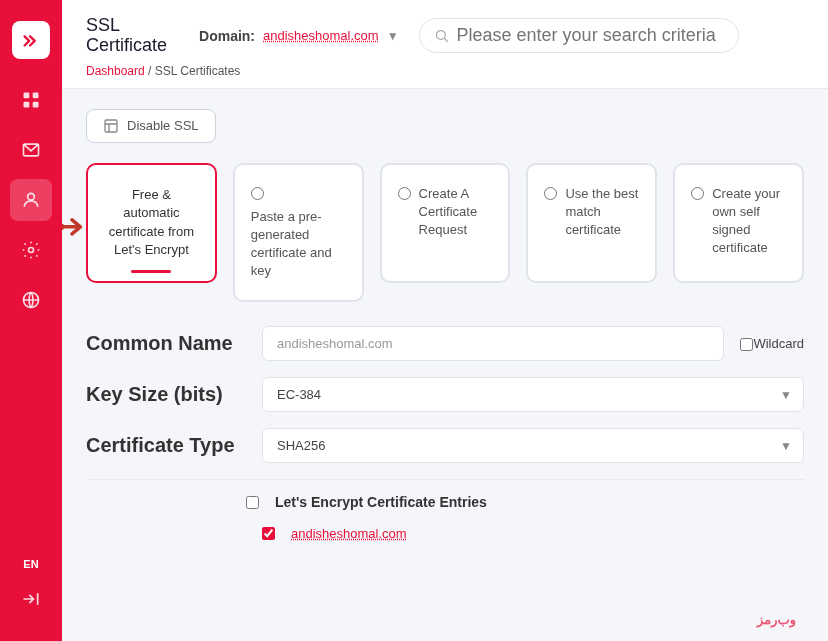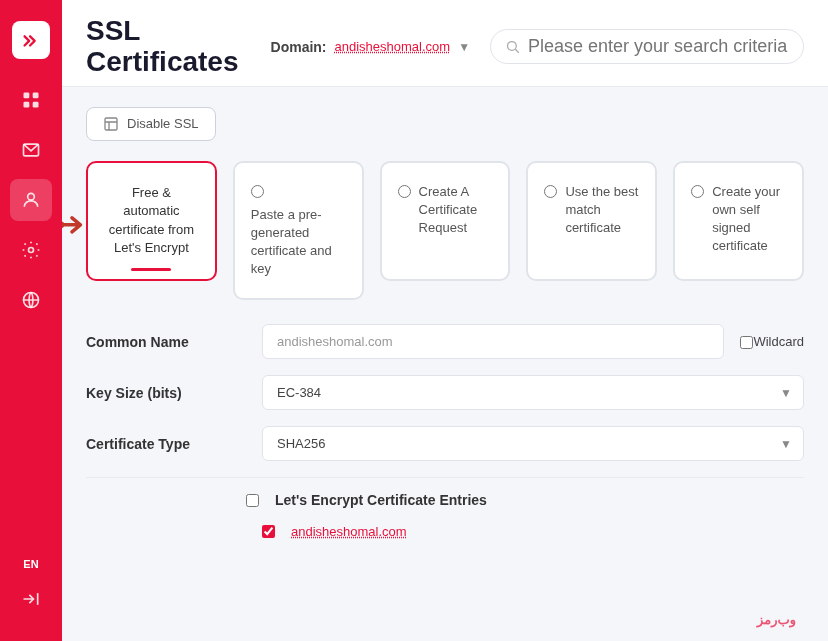--- a/index.html
+++ b/index.html
@@ -194,21 +194,21 @@
     }
 
     
     .form-row {
       display: flex;
       align-items: center;
       gap: 16px;
       margin-bottom: 16px;
     }
     .form-label {
-      font-size: 14px;
+      font-size: 20px;
       font-weight: 600;
       color: #333;
       width: 160px;
       flex-shrink: 0;
     }
     .form-input {
       flex: 1;
       border: 1.5px solid #e0e3ea;
       border-radius: 6px;
       padding: 9px 14px;
@@ -334,37 +334,40 @@
       </svg>
     </div>
   </div>
 </nav>
 
 <div class="main">
 
   <div class="header">
     <div class="header-top">
       <div>
-        <div style="font-size:28px;font-weight:700;color:#1a1a2e;line-height:1.1">
+        <div style="font-size:18px;font-weight:400;color:#1a1a2e;line-height:1.1">
           <span>SSL</span><br>
-          <span>Certificates</span>
+          <span>Certificate</span>
         </div>
       </div>
       <div class="domain-section">
         <span class="domain-label">Domain:</span>
         <span class="domain-value">andisheshomal.com</span>
         <button class="domain-dropdown">▼</button>
       </div>
       <div class="search-bar">
         <svg width="15" height="15" viewBox="0 0 24 24" fill="none" stroke="#aaa" stroke-width="2">
           <circle cx="11" cy="11" r="7"></circle>
             <line x1="16.5" y1="16.5" x2="22" y2="22"></line>
         </svg>
         <input type="text" placeholder="Please enter your search criteria" style="">
       </div>
+    </div>
+    <div class="breadcrumb">
+      <a>Dashboard</a><span> / </span><span>SSL Certificates</span>
     </div>
   </div>
 
   <div class="content">
 
     
     <button class="disable-ssl-btn">
       <svg width="16" height="16" viewBox="0 0 24 24" fill="none" stroke="#888" stroke-width="2">
         <rect x="3" y="3" width="18" height="18" rx="2"></rect>
           <path d="M3 9h18M9 21V9"></path>

